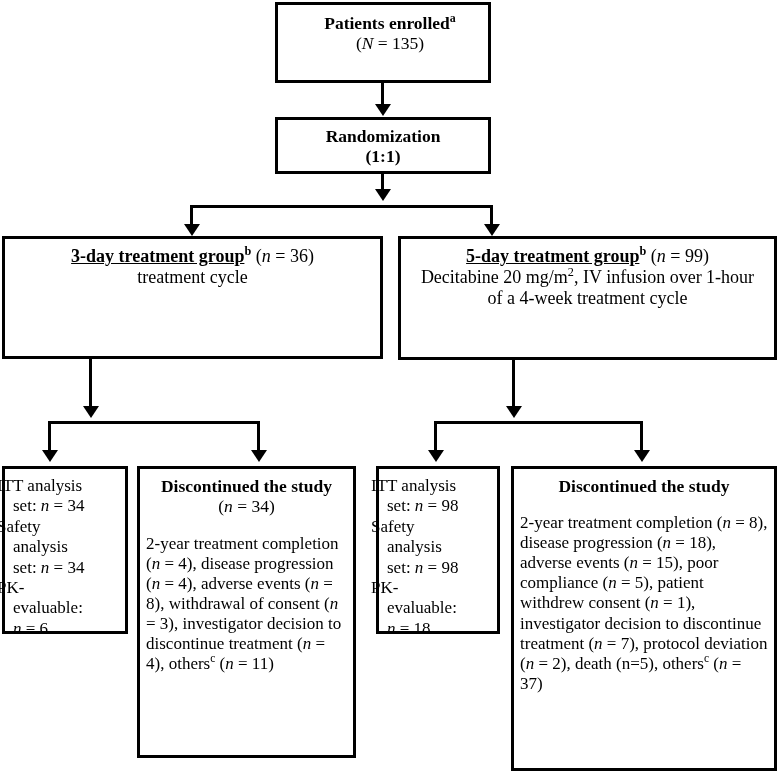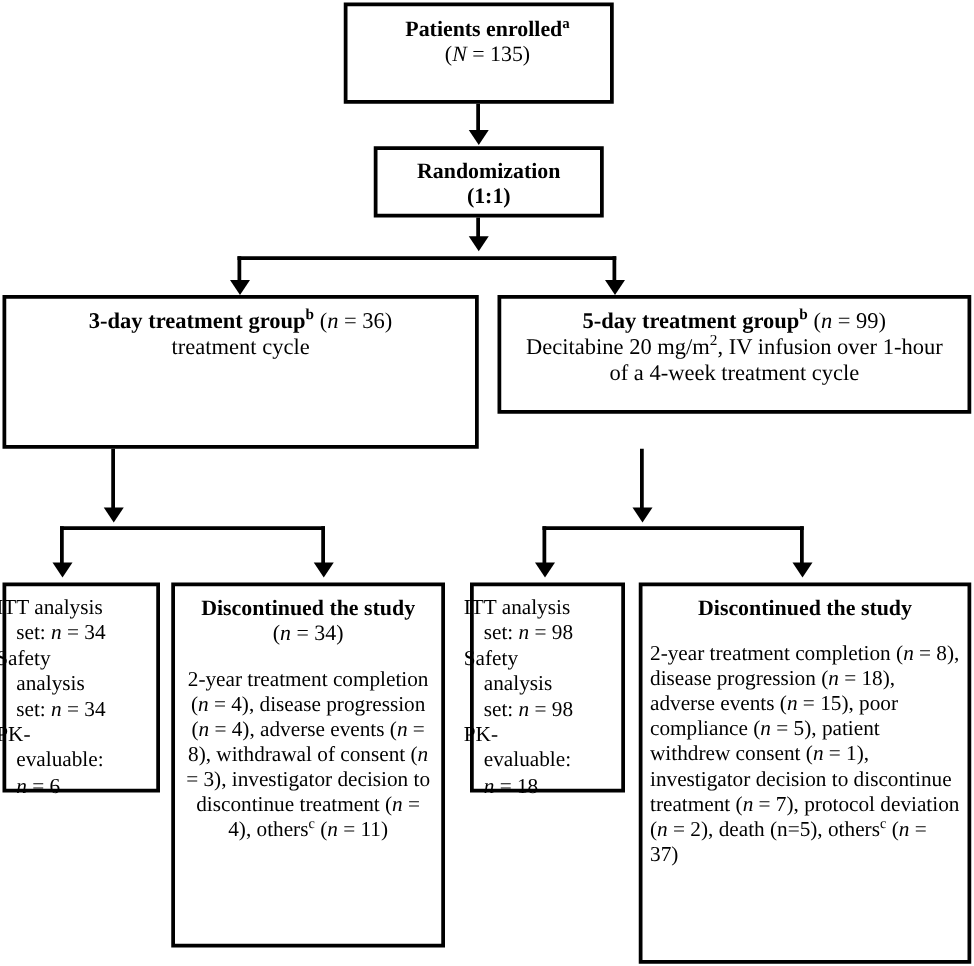--- a/index.html
+++ b/index.html
@@ -24,21 +24,21 @@
     box-sizing: border-box;
     text-align: center;
     line-height: 1.16;
   }
   .box .inner {
     padding: 5px 6px 4px 6px;
   }
   .hdr {
     font-weight: bold;
   }
-  .u { }
+  .u { text-decoration: underline; }
   i, .it { font-style: italic; }
   sup {
     font-size: 0.68em;
     vertical-align: super;
     line-height: 0;
     font-weight: bold;
   }
   .body-text {
     text-align: left;
     line-height: 1.18;
@@ -64,34 +64,34 @@
     position: absolute;
     width: 0;
     height: 0;
     border-left: 8px solid transparent;
     border-right: 8px solid transparent;
     border-top: 12px solid #000000;
   }
 
   
   #box-enrolled   { left: 275px; top: 2px;   width: 216px; height: 81px; }
-  #box-random     { left: 275px; top: 117px; width: 184px; height: 57px; margin-left: 24px; }
+  #box-random     { left: 275px; top: 117px; width: 216px; height: 57px; }
   #box-arm3       { left: 2px;   top: 236px; width: 381px; height: 123px; }
-  #box-arm5       { left: 398px; top: 236px; width: 379px; height: 95px; }
+  #box-arm5       { left: 398px; top: 236px; width: 379px; height: 124px; }
   #box-itt-left   { left: 2px;   top: 466px; width: 126px; height: 168px; }
   #box-disc-left  { left: 137px; top: 466px; width: 219px; height: 292px; }
   #box-itt-right  { left: 376px; top: 466px; width: 124px; height: 168px; }
   #box-disc-right { left: 511px; top: 466px; width: 266px; height: 305px; }
 
   #box-enrolled .inner { padding-top: 8px; font-size: 17.5px; padding-left: 20px; }
   #box-random .inner   { padding-top: 6px; font-size: 17.5px; }
   #box-arm3 .inner, #box-arm5 .inner { padding-top: 7px; font-size: 18px; }
   #box-itt-left .inner, #box-itt-right .inner { padding-top: 7px; font-size: 17px; }
   #box-disc-left .inner, #box-disc-right .inner { padding-top: 7px; font-size: 17.5px; }
-  #box-disc-left .body-text  { margin-top: 17px; font-size: 17px; text-align: center; }
+  #box-disc-left .body-text  { margin-top: 17px; font-size: 17px; }
   #box-disc-right .body-text { margin-top: 17px; font-size: 17px; }
 </style>
 </head>
 <body>
 
 <div id="canvas">
 
   <div class="box" id="box-enrolled">
     <div class="inner">
       <div class="hdr"><span>Patients enrolled</span><sup>a</sup></div>

